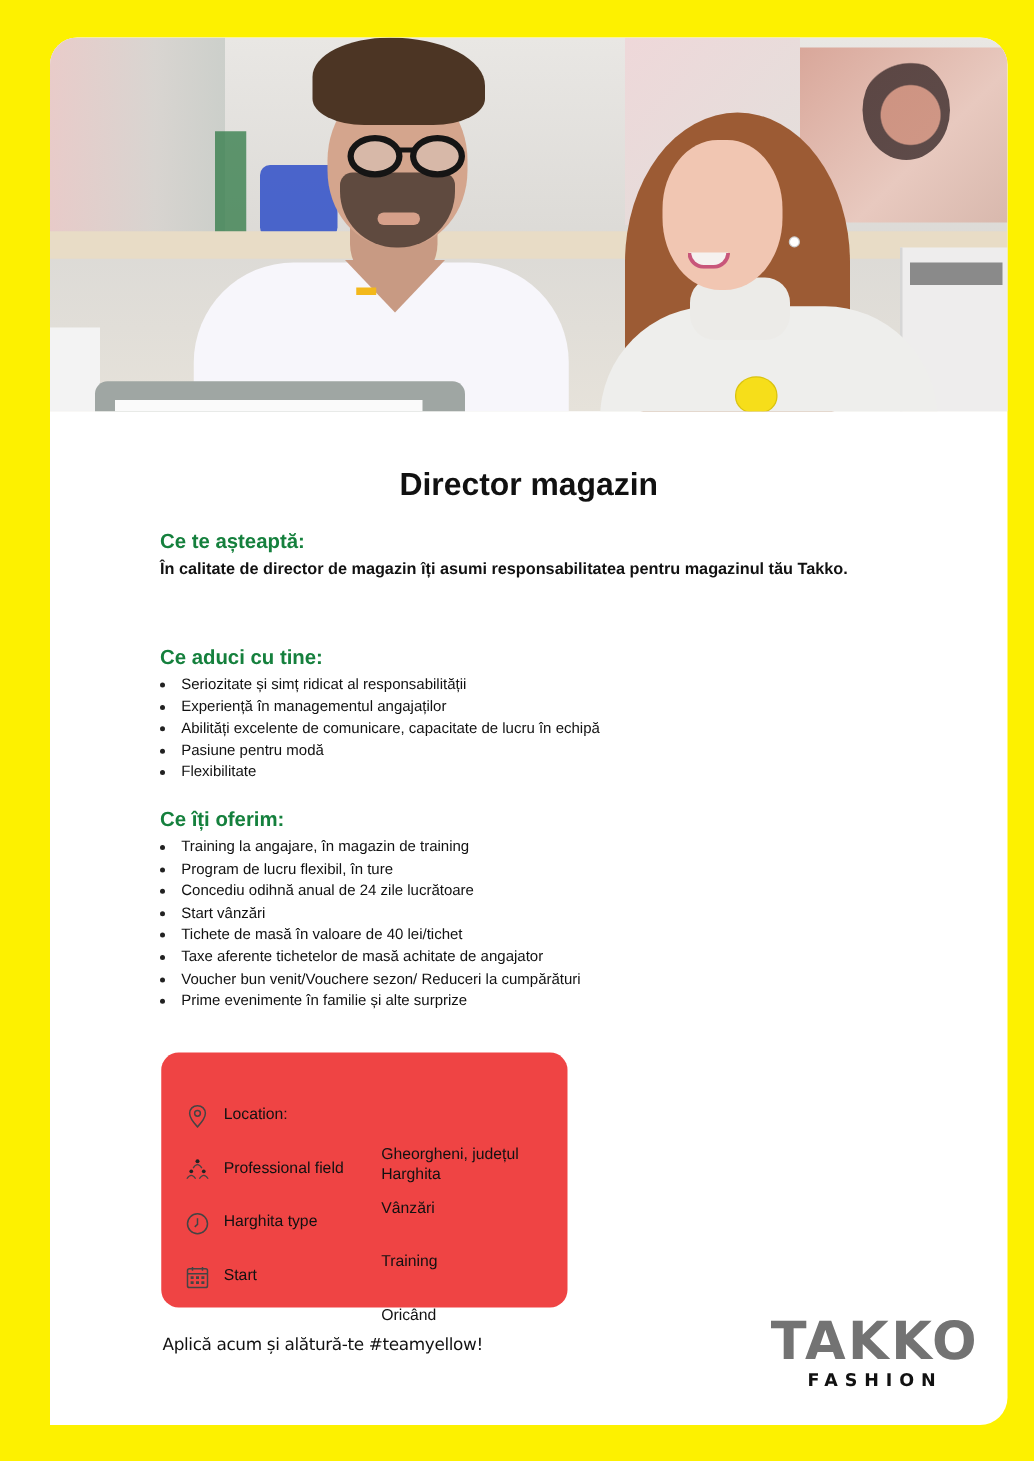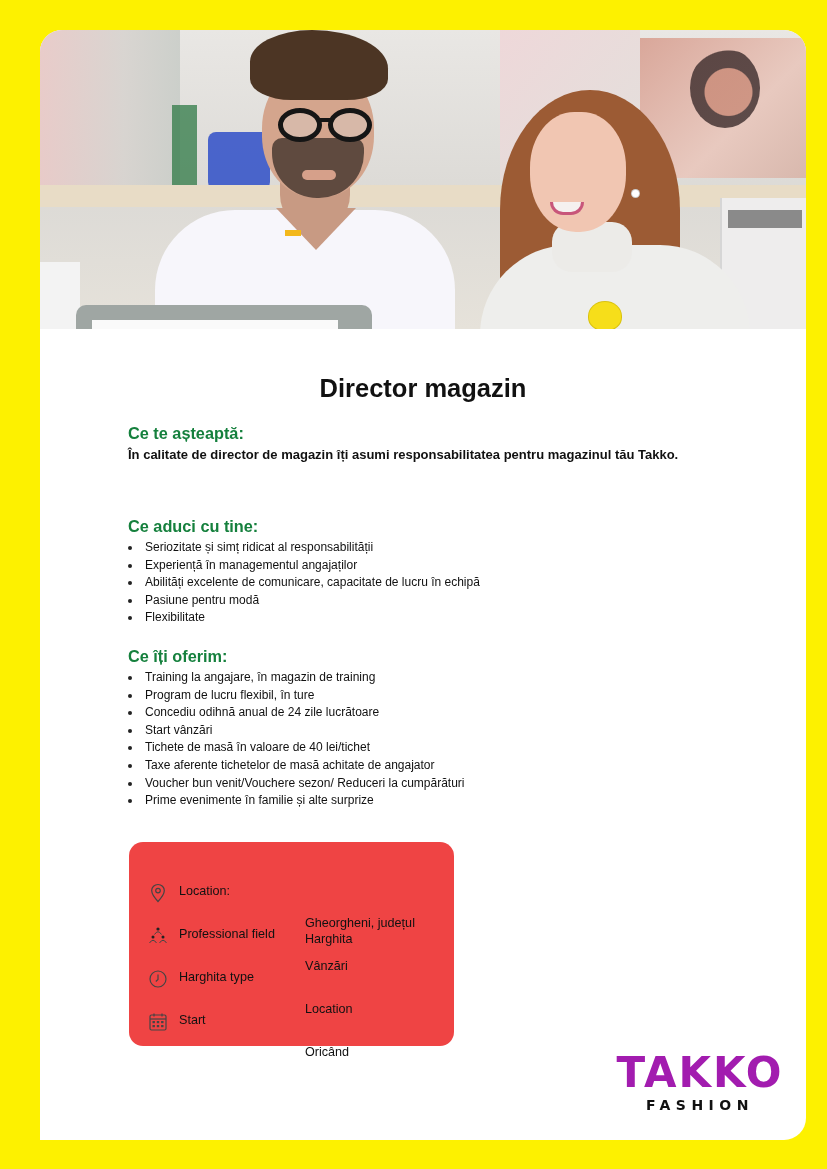--- a/index.html
+++ b/index.html
@@ -76,21 +76,21 @@
     
     .card { position:absolute; left:89px; top:812px; width:325px; height:204px;
       background:#ef4444; border-radius:14px; }
     .row { position:absolute; left:0; width:325px; height:24px; }
     .row .ico { position:absolute; left:18px; top:-2px; width:22px; height:22px; }
     .row .lbl { position:absolute; left:50px; top:0; font-size:12.6px; color:#111; }
     .row .val { position:absolute; left:176px; top:0; font-size:12.6px; color:#111; line-height:15.5px; width:140px;margin-top:32px; }
     .r1 { top:42px; } .r2 { top:85px; } .r3 { top:128px; } .r4 { top:171px; }
     .cta { position:absolute; left:90px; top:1038px; font-size:13.5px; color:#111; font-family:"DejaVu Sans", sans-serif; letter-spacing:-0.3px; }
     .logo { position:absolute; left:575px; top:1023px; width:170px; text-align:center; }
-    .logo .main { font-size:42px; font-weight:bold; letter-spacing:2px; color:#a21caf; line-height:40px; font-family:"DejaVu Sans", sans-serif; }
+    .logo .main { font-size:42px; font-weight:bold; letter-spacing:2px; color:#737373; line-height:40px; font-family:"DejaVu Sans", sans-serif; }
     .logo .sub { font-size:14px; font-weight:bold; letter-spacing:5.5px; color:#111; margin-top:4px; font-family:"DejaVu Sans", sans-serif; }
   </style>
 </head>
 <body>
 
 <div class="panel">
 
   <div class="hero" title="Store employees smiling at checkout counter">
     <div class="bg-rack"></div>
     <div class="bg-green"></div>
@@ -184,21 +184,21 @@
       <span class="val">Vânzări</span>
     </div>
     <div class="row r3">
       <span class="ico">
         <svg width="22" height="22" viewBox="0 0 22 22">
             <circle cx="11" cy="11" r="8" fill="none" stroke="#444" stroke-width="1.2"></circle>
             <path d="M11 6.5v5l-2.2 2" fill="none" stroke="#444" stroke-width="1.2"></path>
           </svg>
       </span>
       <span class="lbl">Harghita type</span>
-      <span class="val">Location</span>
+      <span class="val">Training</span>
     </div>
     <div class="row r4">
       <span class="ico">
         <svg width="22" height="22" viewBox="0 0 22 22">
             <rect x="3" y="4" width="16" height="15" rx="1.5" fill="none" stroke="#444" stroke-width="1.2"></rect>
             <line x1="3" y1="8" x2="19" y2="8" stroke="#444" stroke-width="1.2"></line>
             <line x1="7" y1="2.5" x2="7" y2="5.5" stroke="#444" stroke-width="1.2"></line>
             <line x1="15" y1="2.5" x2="15" y2="5.5" stroke="#444" stroke-width="1.2"></line>
             <g fill="#444">
               <rect x="5.5" y="10" width="2.4" height="2.2"></rect>
@@ -208,18 +208,19 @@
               <rect x="9.8" y="14" width="2.4" height="2.2"></rect>
               <rect x="14.1" y="14" width="2.4" height="2.2"></rect>
             </g>
           </svg>
       </span>
       <span class="lbl">Start</span>
       <span class="val">Oricând</span>
     </div>
   </div>
 
+  <div class="cta">Aplică acum și alătură-te #teamyellow!</div>
 
   <div class="logo">
     <div class="main">TAKKO</div>
     <div class="sub">FASHION</div>
   </div>
 </div>
 
 </body></html>

